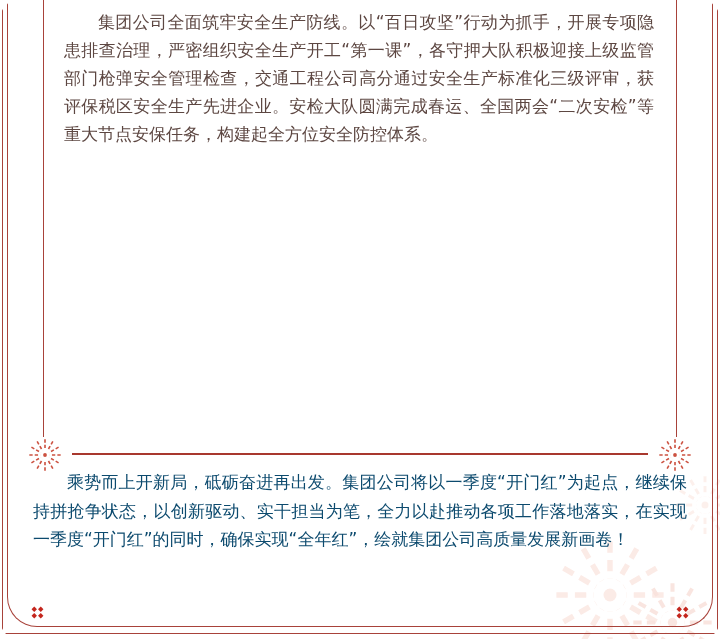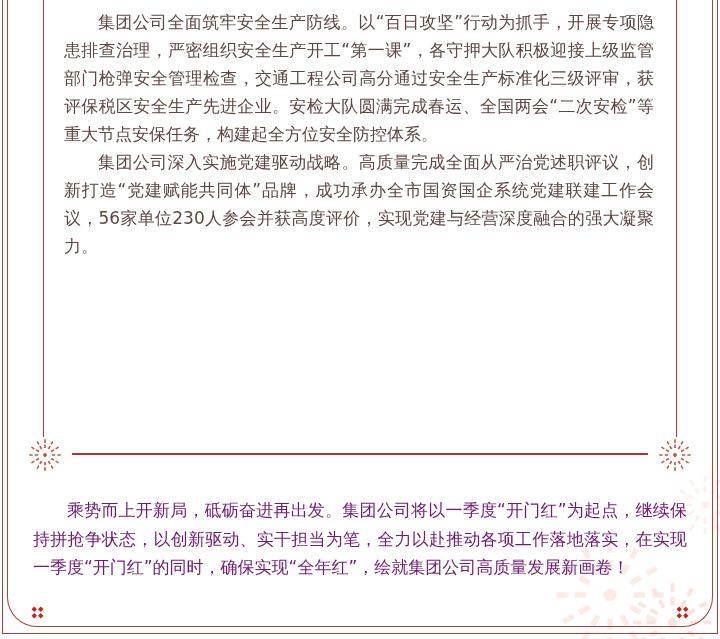--- a/index.html
+++ b/index.html
@@ -2,20 +2,21 @@
 <html><head>
 <meta charset="utf-8">
 <style>
   html,body{margin:0;padding:0;background:#ffffff;}
   #page{
     position:relative;
     width:720px;height:639px;
     overflow:hidden;
     background:#ffffff;
     font-family:"DejaVu Sans","Liberation Sans",sans-serif;
+    border-radius:19px;
   }
   
   .outer-frame{
     position:absolute;left:2px;right:2px;top:-12px;bottom:5px;
     border-left:1.5px solid #a8423a;
     border-right:1.5px solid #a8423a;
     border-bottom:1.5px solid #a8423a;
     pointer-events:none;
   }
   .inner-frame{
@@ -50,22 +51,22 @@
   
   .article-body{
     position:absolute;left:43px;top:0;width:632px;
     padding:8px 21px 0 21px;box-sizing:border-box;
     color:#5d4742;
     font-size:17px;line-height:28px;
     text-align:justify;
   }
   .article-body p{margin:0;text-indent:2em;}
   .closing-wrap{
-    position:absolute;left:33px;top:496px;width:654px;
-    color:#701a75;
+    position:absolute;left:33px;top:468px;width:654px;
+    color:#0c4a6e;
     font-size:17px;line-height:28.5px;
     text-align:justify;
   }
   .closing-wrap p{margin:0;text-indent:2em;}
 </style>
 </head>
 <body>
 
 <div id="page">
 
@@ -98,21 +99,20 @@
   <svg class="burst bg-burst bg-burst-3" viewBox="0 0 40 40" width="70" height="70">
       <use href="#burst-shape"></use>
     </svg>
 
   <div class="outer-frame"></div>
   <div class="inner-frame"></div>
   <div class="section-frame"></div>
 
   <div class="article-body">
     <p>集团公司全面筑牢安全生产防线。以“百日攻坚”行动为抓手，开展专项隐患排查治理，严密组织安全生产开工“第一课”，各守押大队积极迎接上级监管部门枪弹安全管理检查，交通工程公司高分通过安全生产标准化三级评审，获评保税区安全生产先进企业。安检大队圆满完成春运、全国两会“二次安检”等重大节点安保任务，构建起全方位安全防控体系。</p>
-    <p>集团公司深入实施党建驱动战略。高质量完成全面从严治党述职评议，创新打造“党建赋能共同体”品牌，成功承办全市国资国企系统党建联建工作会议，56家单位230人参会并获高度评价，实现党建与经营深度融合的强大凝聚力。</p>
   </div>
 
   <div class="divider-line"></div>
   <svg class="burst burst-left" viewBox="0 0 40 40" width="38" height="38">
       <use href="#burst-shape"></use>
     </svg>
   <svg class="burst burst-right" viewBox="0 0 40 40" width="38" height="38">
       <use href="#burst-shape"></use>
     </svg>
 

